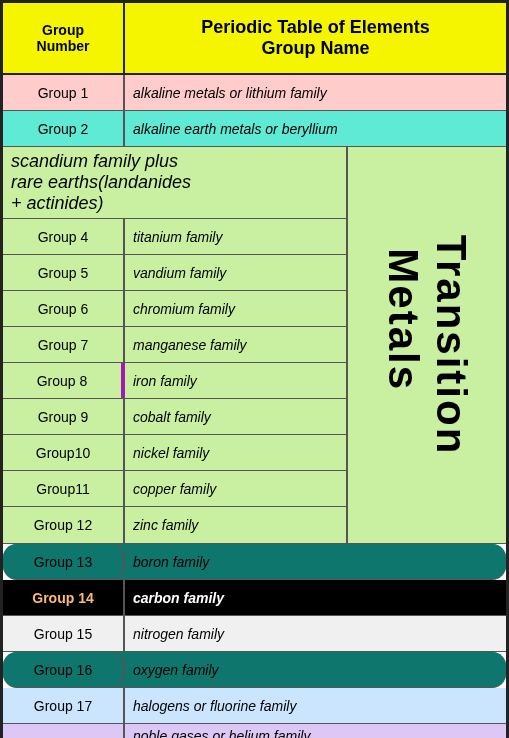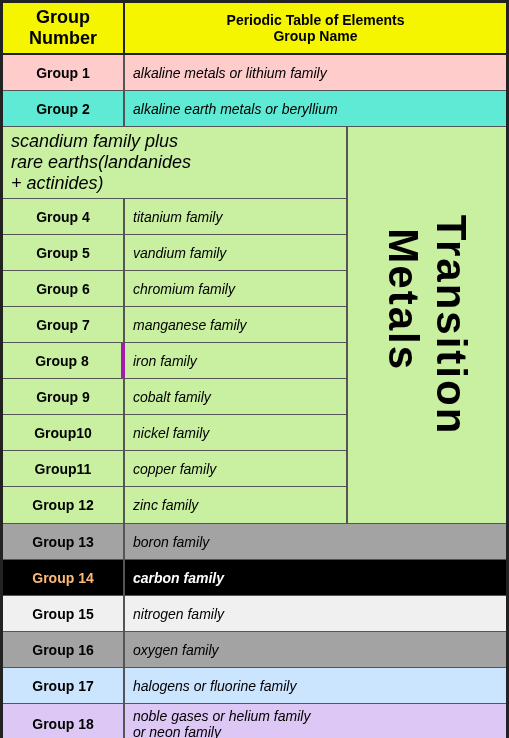--- a/index.html
+++ b/index.html
@@ -22,51 +22,51 @@
       border-bottom: 2px solid #222;
     }
     .header-group-num {
       width: 122px;
       min-width: 122px;
       border-right: 2px solid #222;
       display: flex;
       align-items: center;
       justify-content: center;
       font-weight: bold;
-      font-size: 18px;
+      font-size: 14px;
       text-align: center;
-      padding: 4px 4px;
+      padding: 19px 4px;
     }
     .header-group-name {
       flex: 1;
       display: flex;
       align-items: center;
       justify-content: center;
       font-weight: bold;
-      font-size: 14px;
+      font-size: 18px;
       text-align: center;
       padding: 8px 4px;
     }
     .row {
       display: flex;
       border-bottom: 1px solid #555;
       min-height: 36px;
     }
     .row:last-child {
       border-bottom: none;
     }
     .cell-group {
       width: 122px;
       min-width: 122px;
       border-right: 2px solid #555;
       display: flex;
       align-items: center;
       justify-content: center;
       font-size: 14px;
-      font-weight: bold;
+      font-weight: normal;
       padding: 4px 6px;
       text-align: center;
     }
     .cell-name {
       flex: 1;
       display: flex;
       align-items: center;
       font-size: 14px;
       padding: 4px 8px;
       font-style: italic;
@@ -102,21 +102,21 @@
       display: flex;
       border-bottom: 1px solid #555;
       min-height: 36px;
     }
     .transition-row:last-child {
       border-bottom: none;
     }
     .bg-pink { background: #ffcccc; }
     .bg-orange { background: #5eead4; }
     .bg-green { background: #c8f0a0; }
-    .bg-white { background: #a3a3a3; }
+    .bg-white { background: #0f766e; border-radius: 14px; }
     .bg-black { background: #000; color: #fff; }
     .bg-light-blue { background: #cce5ff; }
     .bg-light-purple { background: #ddc8f5; }
     .bg-light-gray { background: #f0f0f0; }
   </style>
 </head>
 <body>
 
 <div class="table-container">
 

